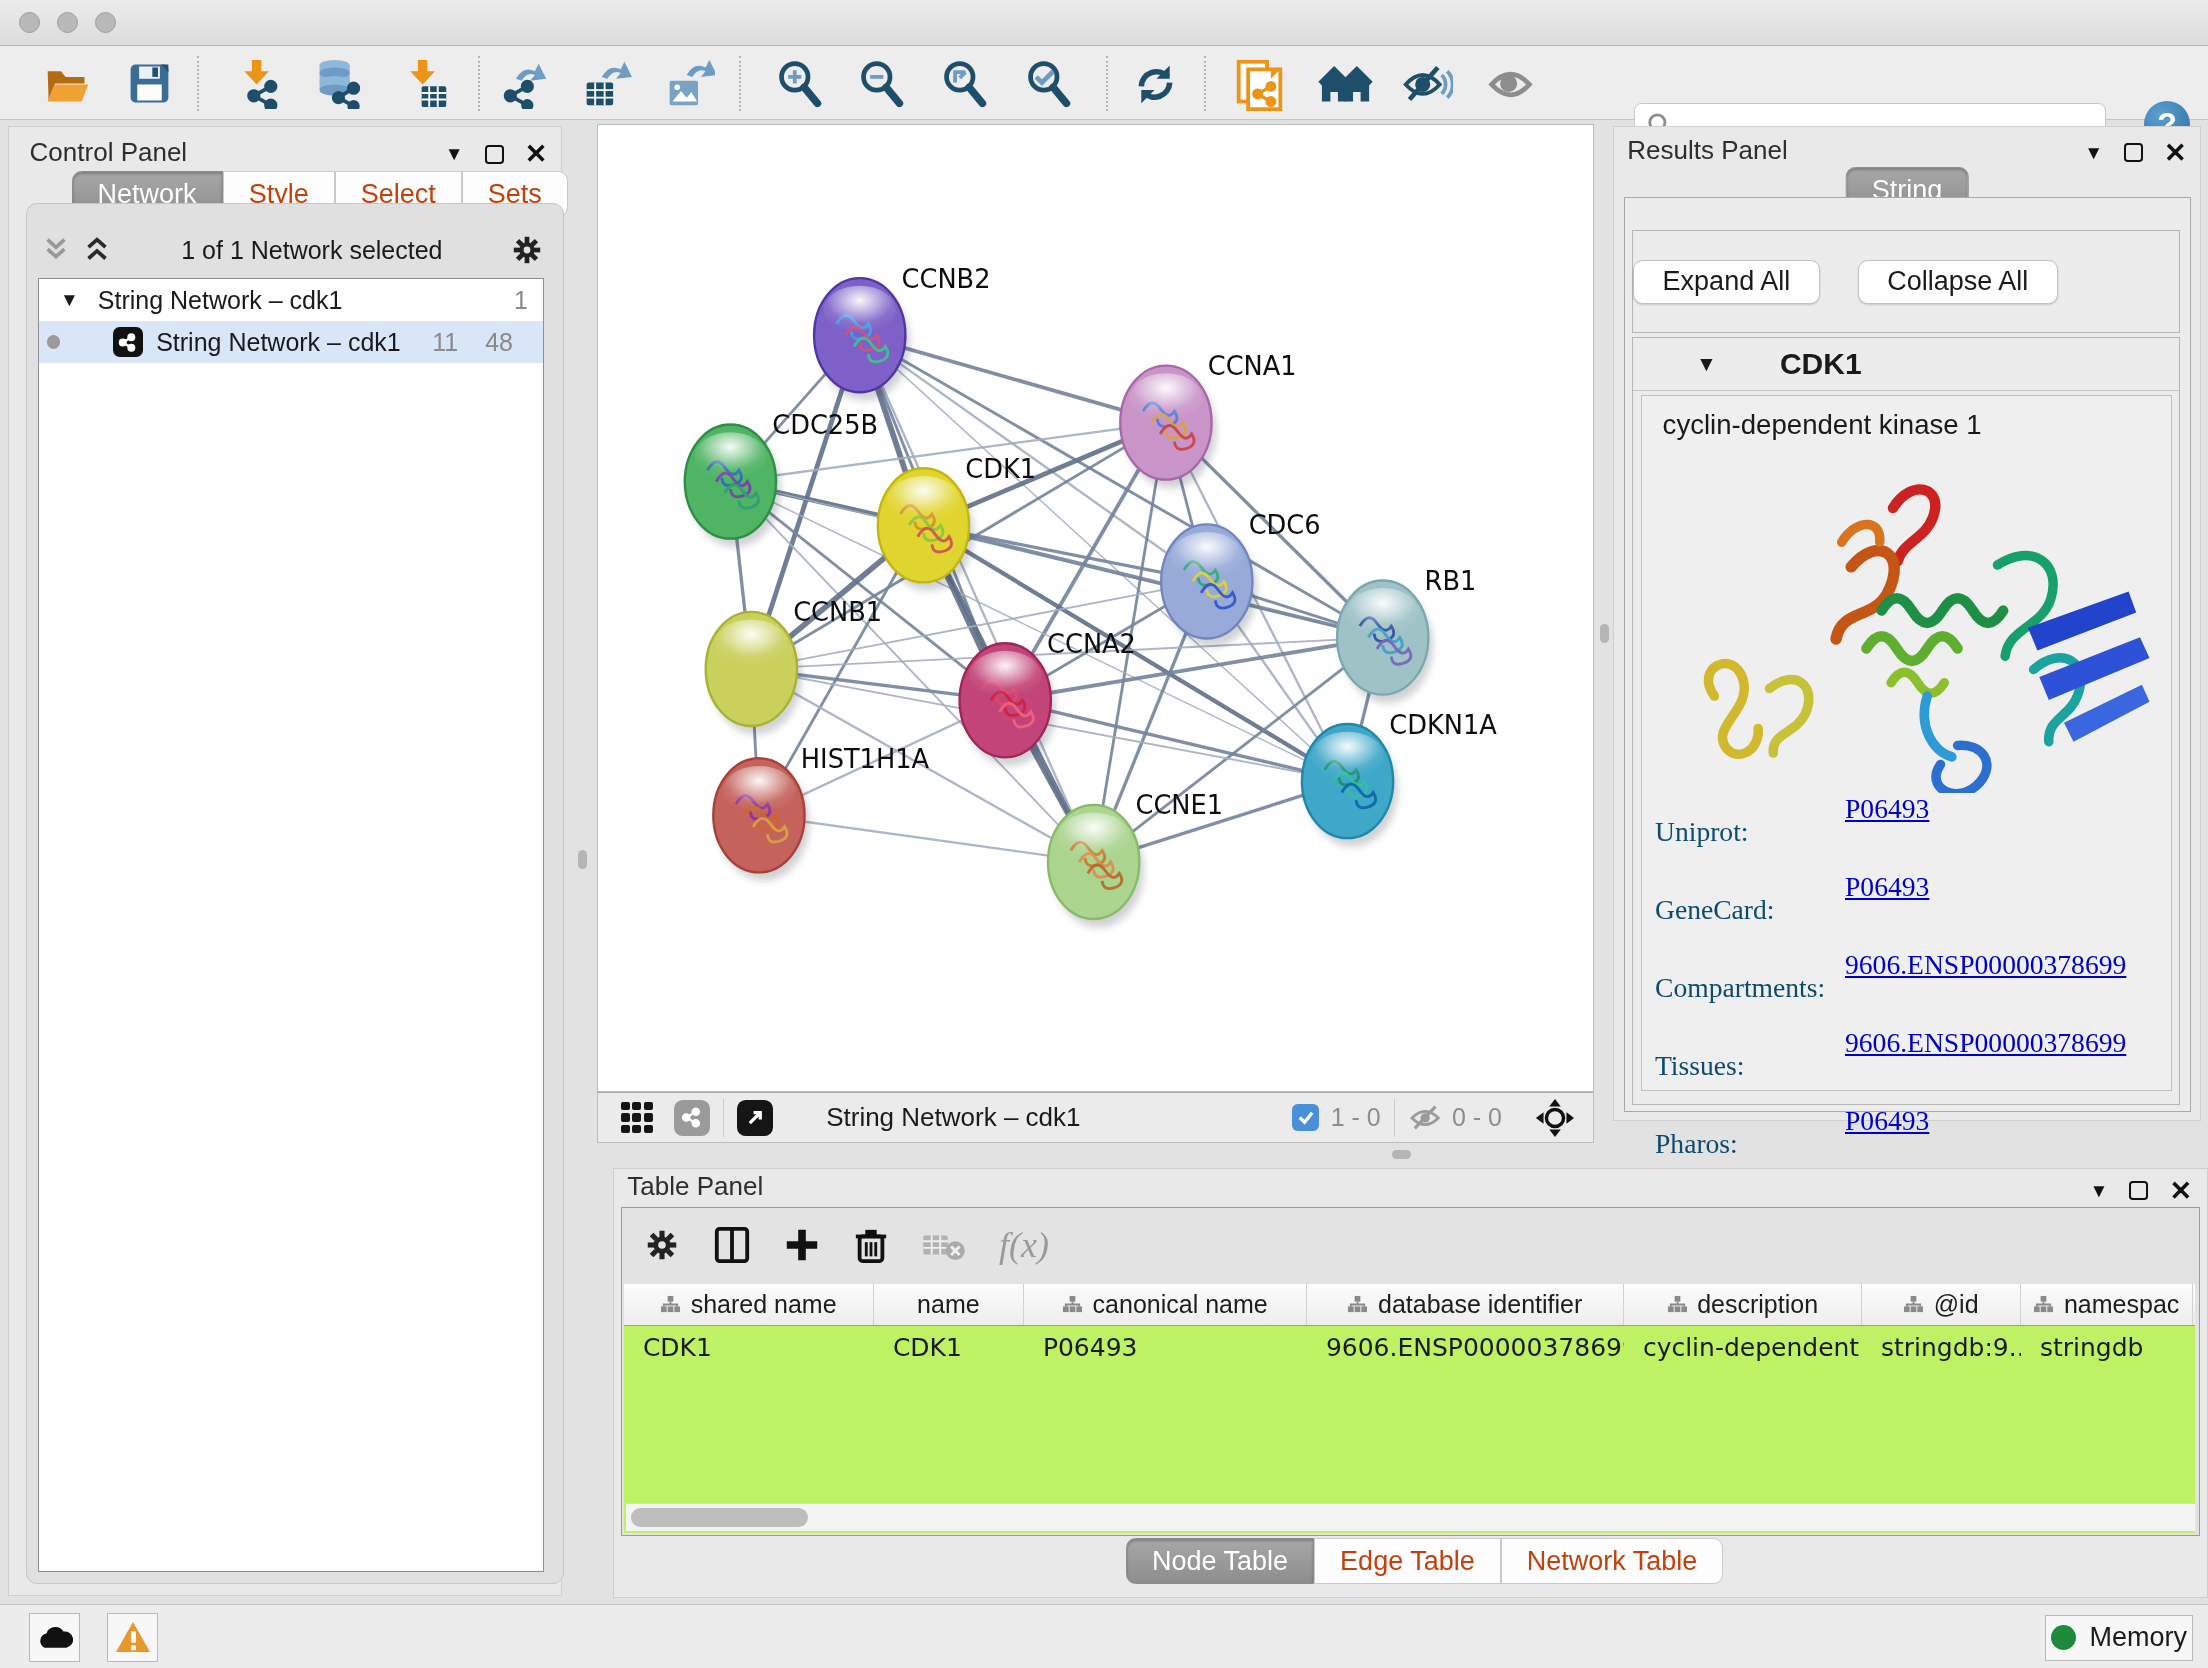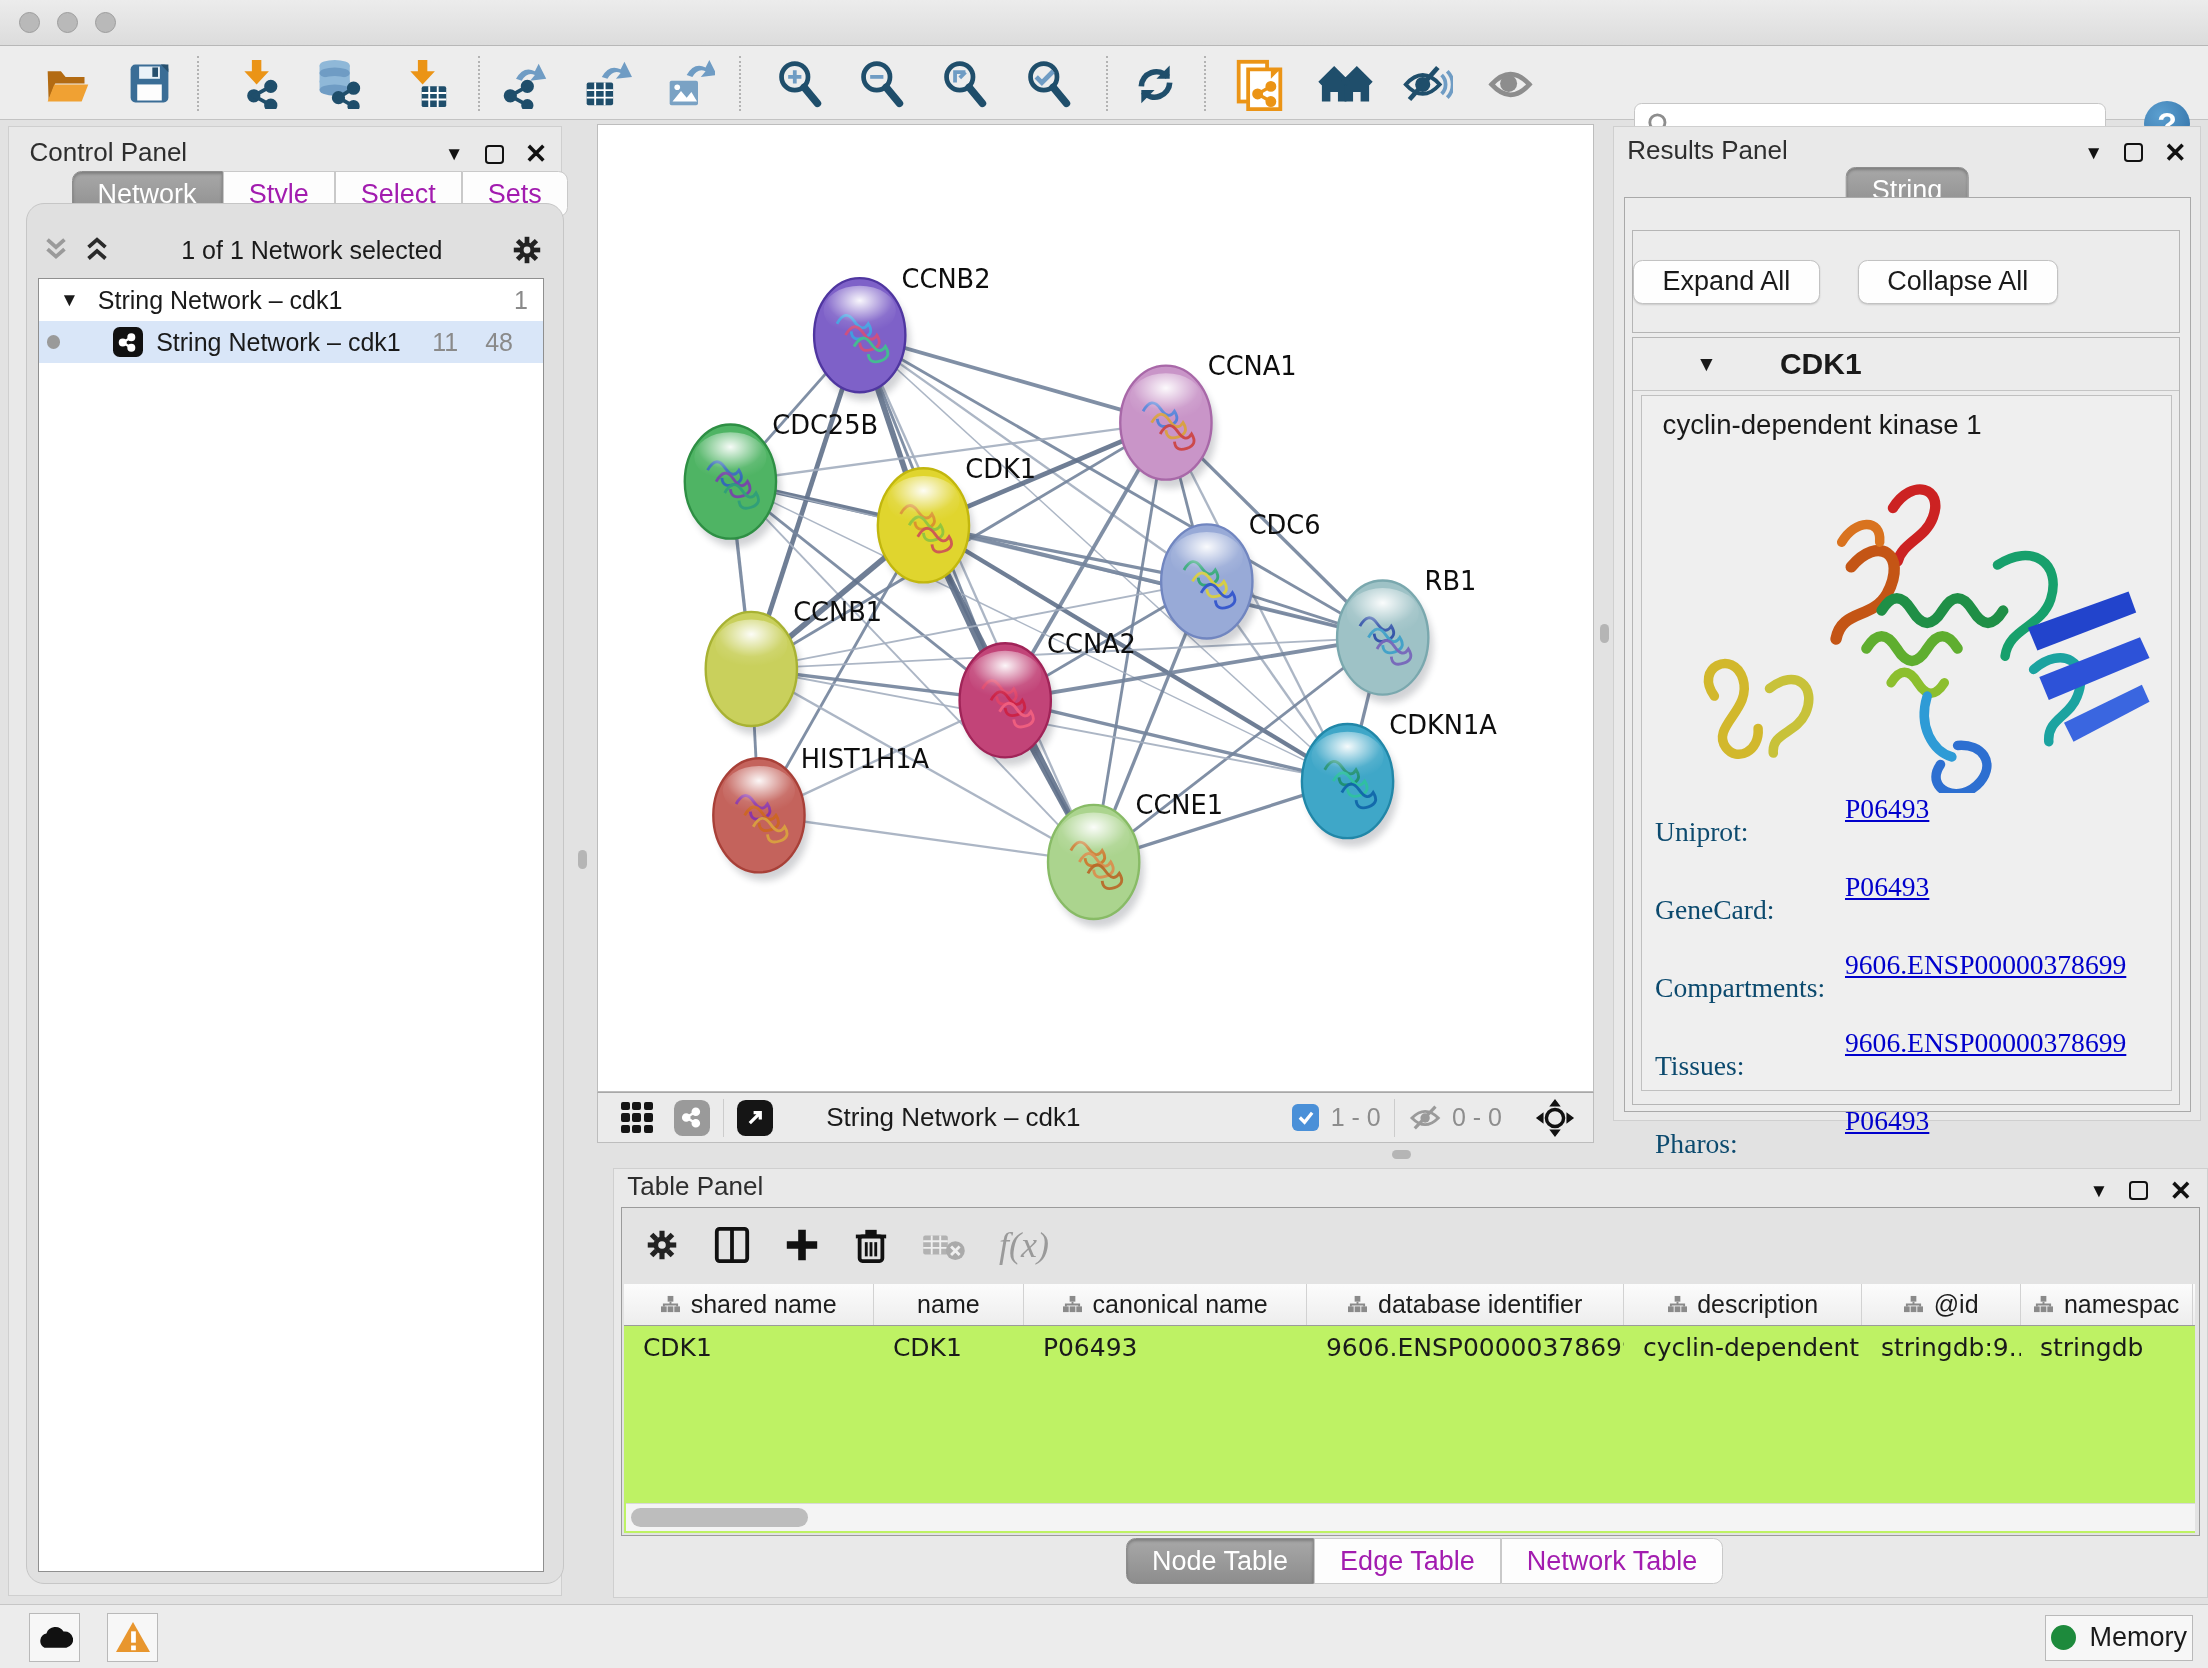--- a/index.html
+++ b/index.html
@@ -19,29 +19,29 @@
   .searchbox { left:1634px; top:57px; width:472px; height:44px; background:#fff; border:1.9px solid #c6c6c6; border-radius:7.6px; display:flex; align-items:center; padding-left:11.4px; }
   .helpbtn { left:2144px; top:55px; width:46px; height:46px; border-radius:50%; background:radial-gradient(circle at 35% 30%, #5b9fd0, #2f6da3); color:#fff; font-weight:bold; font-size:32px; text-align:center; line-height:46px; }
 
   
   .panel-title { font-size:26px; color:#2e2e2e; }
   .win-ctrl { display:flex; gap:21px; align-items:center; color:#111; }
   .wc-tri { font-size:19px; color:#111; }
   .wc-sq { width:19px; height:19px; border:2.9px solid #111; border-radius:3.8px; }
   .wc-x { font-size:27px; font-weight:bold; }
 
-  .tabbtn { height:46px; display:flex; align-items:center; justify-content:center; font-size:27px; background:#fdfdfd; border:1px solid #c9c9c9; color:#a21caf; padding:0 25px; }
+  .tabbtn { height:46px; display:flex; align-items:center; justify-content:center; font-size:27px; background:#fdfdfd; border:1px solid #c9c9c9; color:#c2410c; padding:0 25px; }
   .tabbtn.first { border-radius:9.5px 0 0 9.5px; }
   .tabbtn.last { border-radius:0 9.5px 9.5px 0; }
   .tabbtn.sel { background:linear-gradient(#a8a8a8,#8d8d8d); color:#fff; border-color:#8d8d8d; box-shadow:inset 0 1.9px 2.9px rgba(0,0,0,.25); }
   .tabbtn.only { border-radius:9.5px; }
 
   
   .ctrlpanel { left:7.6px; top:126px; width:554px; height:1470px; background:#e9e9e9; border:1px solid #cfcfcf; }
-  .cp-inner { left:17px; top:76px; width:538px; height:1381px; background:#e0e0e0; border:1px solid #c6c6c6; border-radius:18px; }
+  .cp-inner { left:17px; top:76px; width:538px; height:1381px; background:#e0e0e0; border:1px solid #c6c6c6; border-radius:11px; }
   .cp-selrow { left:7.6px; top:25px; width:514px; height:42px; display:flex; align-items:center; }
   .treebox { left:11.4px; top:74px; width:506px; height:1294px; background:#fff; border:1.9px solid #8f8f8f; }
   .treerow { width:100%; height:42px; display:flex; align-items:center; font-size:25px; }
   .treerow.sel { background:#d9e6f8; }
   .tr-num { color:#8a8a8a; }
   .sharebadge { width:30px; height:30px; background:#111; border-radius:6.7px; display:flex; align-items:center; justify-content:center; }
 
   
   .netcanvas { left:597px; top:124px; width:997px; height:968px; background:#fff; border:1px solid #bdbdbd; }
   .viewbar { left:597px; top:1092px; width:997px; height:51px; background:#ebebeb; border:1px solid #bdbdbd; border-top:1px solid #a8a8a8; display:flex; align-items:center; }

